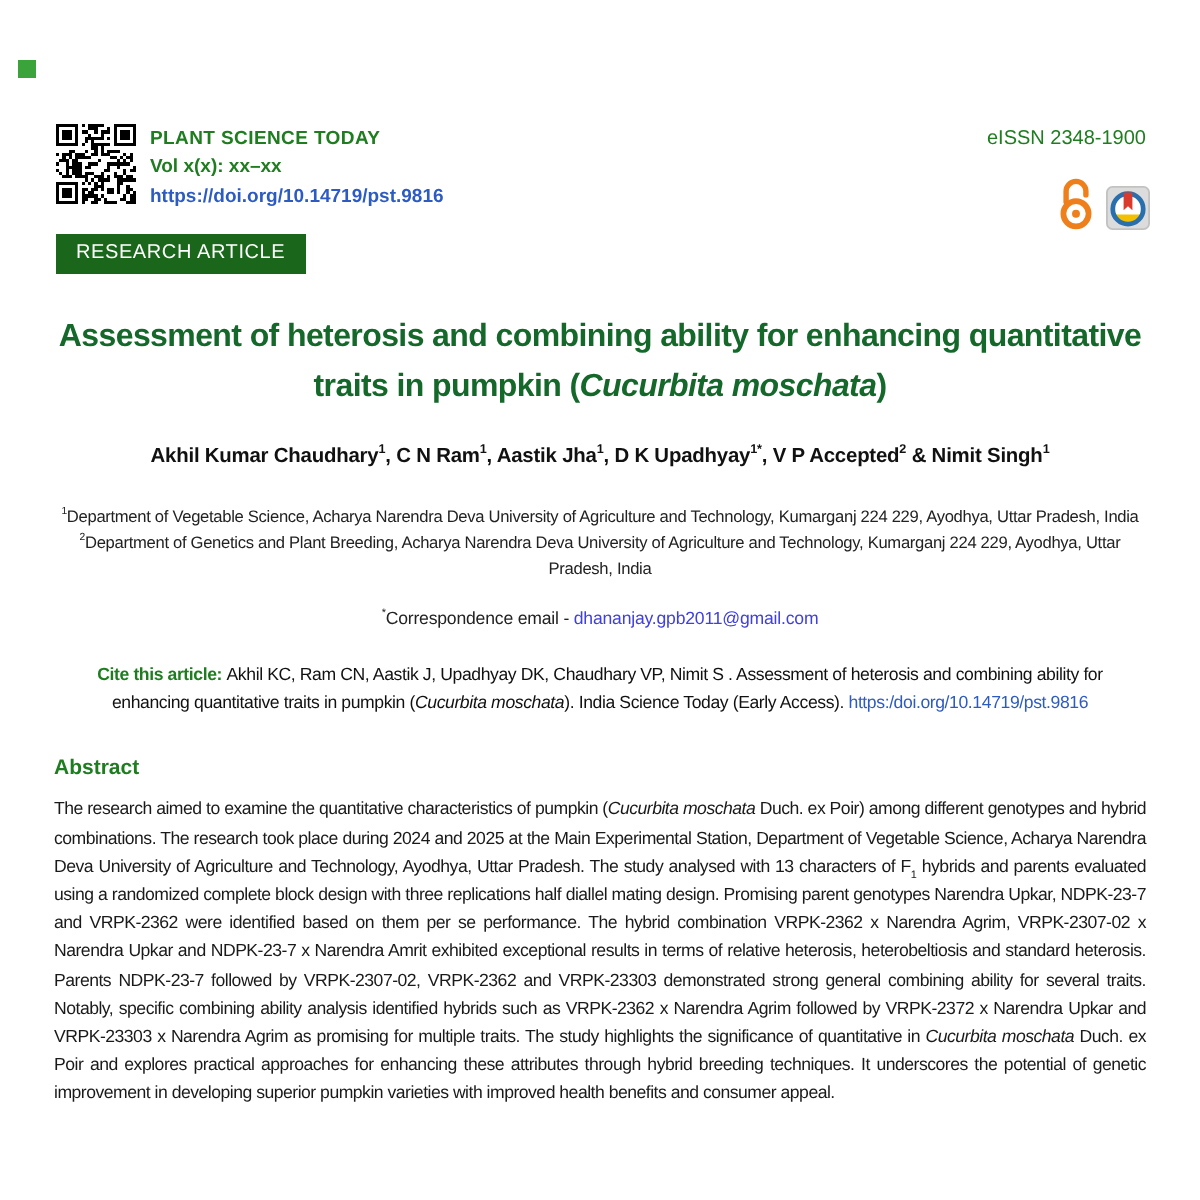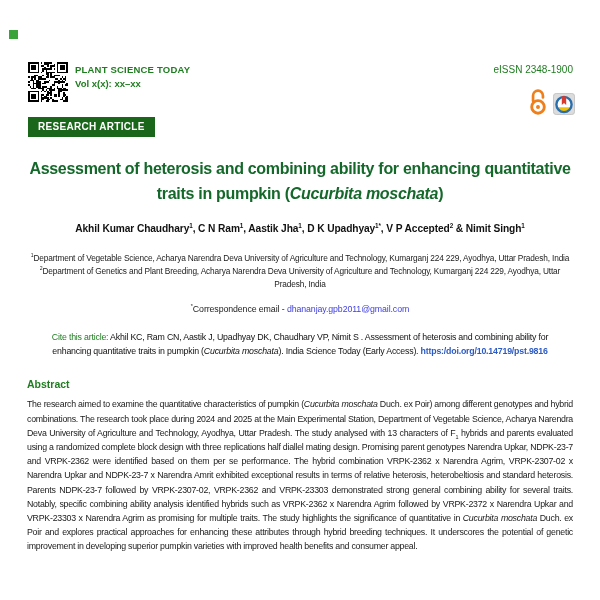--- a/index.html
+++ b/index.html
@@ -25,21 +25,21 @@
   .journal-meta{position:absolute;left:75px;top:39px;line-height:13.5px;}
   .journal-name{color:var(--brand-green);font-weight:bold;font-size:9.5px;letter-spacing:.2px;}
   .journal-vol{color:var(--brand-green);font-weight:bold;font-size:9.5px;}
   .journal-doi{color:var(--link-blue);font-weight:bold;font-size:9.5px;text-decoration:none;display:inline-block;}
 
   .eissn{position:absolute;right:27px;top:40px;color:var(--brand-green);font-weight:normal;font-size:10px;}
   .icons{position:absolute;right:25px;top:64px;display:flex;gap:6px;align-items:flex-end;}
 
   .badge{
     position:absolute;left:28px;top:93px;background:var(--badge-green);color:#fff;
-    font-weight:bold;font-size:10px;padding:4px 10px 5px;letter-spacing:.3px;
+    font-weight:normal;font-size:10px;padding:4px 10px 5px;letter-spacing:.3px;
   }
 
   .content{position:absolute;top:126px;left:27px;right:27px;text-align:center;}
 
   h1.title{
     margin:6px auto 0;max-width:548px;font-size:16px;letter-spacing:-0.3px;
     font-weight:bold;color:var(--title-green);line-height:25px;
   }
   .authors{margin-top:17px;font-size:10.2px;font-weight:bold;color:#111;letter-spacing:-0.1px;}
   .affiliations{margin-top:18px;font-size:8.3px;letter-spacing:-0.15px;color:#222;line-height:12.9px;}
@@ -54,23 +54,23 @@
     text-align:left;color:var(--brand-green);font-size:10.5px;font-weight:bold;
     margin:20px 0 0;
   }
   .abstract{
     margin:7px 0 0;text-align:justify;font-size:8.8px;letter-spacing:-0.25px;
     line-height:14.2px;color:var(--body-ink);
   }
 
   
   .it{font-style:italic;}
-  .b{font-weight:normal;}
+  .b{font-weight:bold;}
   .green{color:var(--brand-green);}
-  .link{color:var(--link-blue);text-decoration:none;cursor:pointer;font-weight:bold;}
+  .link{color:var(--link-blue);text-decoration:none;cursor:pointer;}
   .elink{color:var(--email-link);text-decoration:none;cursor:pointer;}
   sup.sup{font-size:.62em;line-height:0;}
   sub.sub{font-size:.62em;line-height:0;}
 </style>
 </head>
 <body>
 
 <div class="page">
 
   <div class="corner-mark"></div>
@@ -295,20 +295,21 @@
         <rect x="19" y="1" width="5" height="5" fill="#fff"></rect>
         <rect x="20" y="2" width="3" height="3" fill="#000"></rect>
         <rect x="0" y="18" width="7" height="7" fill="#000"></rect>
         <rect x="1" y="19" width="5" height="5" fill="#fff"></rect>
         <rect x="2" y="20" width="3" height="3" fill="#000"></rect>
       </svg></div>
 
   <div class="journal-meta">
     <div class="journal-name">PLANT SCIENCE TODAY</div>
     <div class="journal-vol">Vol x(x): xx–xx</div>
+    <a class="journal-doi" href="#">https://doi.org/10.14719/pst.9816</a>
   </div>
 
   <div class="eissn">eISSN 2348-1900</div>
 
   <div class="icons">
     <span>
       <svg width="18" height="27" viewBox="0 0 20 30">
         <path d="M4.5 14.5 V8.5 a5.5 5.5 0 0 1 11 0 V10.5" fill="none" stroke="#ee7f1b" stroke-width="3" stroke-linecap="round"></path>
         <circle cx="10" cy="21" r="7" fill="none" stroke="#ee7f1b" stroke-width="3.2"></circle>
         <circle cx="10" cy="21" r="2.2" fill="#ee7f1b"></circle>

